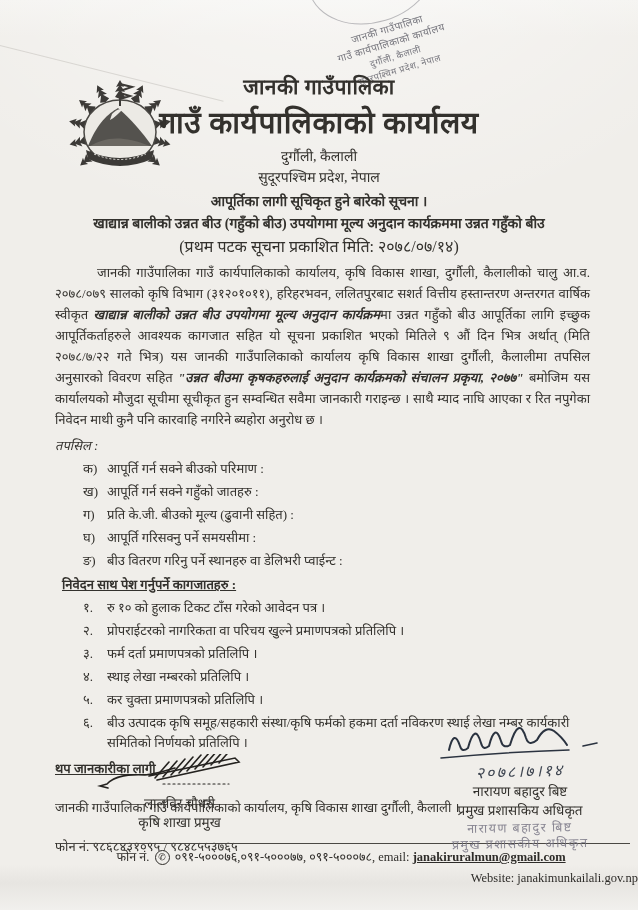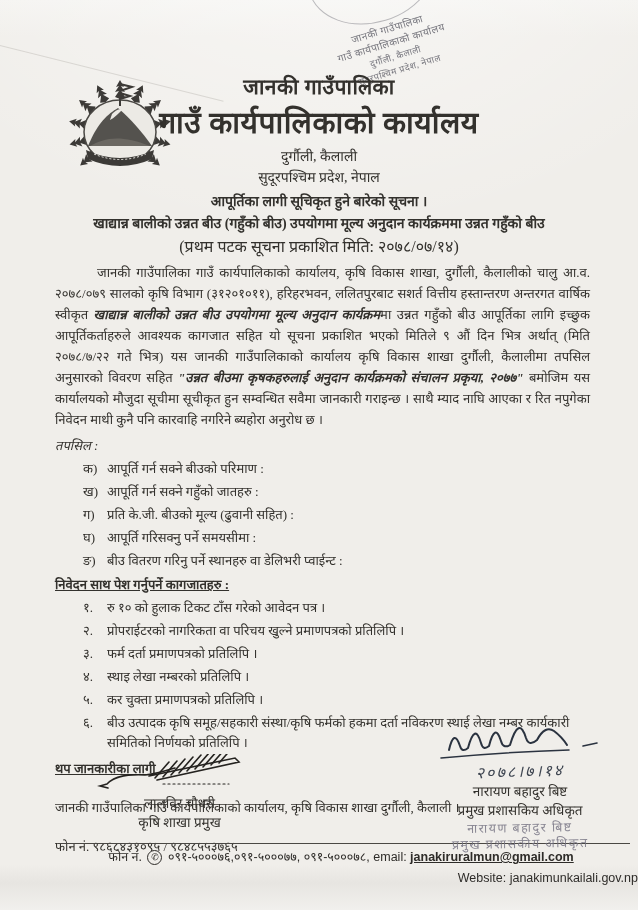--- a/index.html
+++ b/index.html
@@ -33,41 +33,41 @@
   .h-num{font-size:14px; margin-top:7px;}
   .h-pub{font-size:16px; margin-top:0;}
   
   .content{position:absolute; left:55px; right:48px; top:262px; font-size:13px;}
   .para{margin:0; text-align:justify; text-indent:42px; line-height:21px;}
   .sec-head{margin-top:6px; line-height:20px;font-style:italic;}
   .list{margin:2px 0 0 28px;}
   .li{display:flex; line-height:20px; margin-top:3px;}
   .li .lbl{width:24px; flex:0 0 24px;}
   .li .txt{flex:1;}
-  .docs-head{margin-top:4px; font-weight:700; text-decoration:underline; line-height:20px;}
+  .docs-head{margin-top:4px; font-weight:700; text-decoration:underline; line-height:20px;margin-left:7px;}
   .more{margin-top:6px; }
   .more .mi-head{font-weight:700; text-decoration:underline; line-height:20px;}
   .more .mi-line{line-height:21px; margin-top:18px;}
   
   .sign{position:absolute; text-align:center;}
   .sign-left{left:92px; top:754px; width:175px;}
   .sign-right{left:420px; top:716px; width:200px; z-index:3;}
   .sig-svg{display:block; margin:0 auto;}
   .sig-name{font-size:13.5px; line-height:19px;}
   .sig-title{font-size:13.5px; line-height:19px;}
   .hand-date{font-size:16px; line-height:20px; color:#2b3340; letter-spacing:2px;
     transform:rotate(-2deg); font-style:italic; opacity:.9;}
   .sig-stamp{color:rgba(118,115,130,.85); letter-spacing:1.5px; transform:rotate(-1deg);}
   .sig-stamp .s1{font-size:12.5px; line-height:16px;}
   .sig-stamp .s2{font-size:12.5px; line-height:17px;}
   
   .footer-divider{position:absolute; left:58px; width:572px; top:843px; border:0;
     border-top:1.6px solid #4a4844; margin:0; z-index:1;}
   .footer{position:absolute; left:0; right:0; top:848px; text-align:center;
-    font-family:Liberation Sans, sans-serif; font-size:12.5px; color:#2e2c29;padding-left:44px;}
+    font-family:Liberation Serif, serif; font-size:12.5px; color:#2e2c29;padding-left:44px;}
   .f-phone{line-height:18px;}
   .phone-icon{display:inline-block; width:13px; height:13px; line-height:13px; font-size:9px;
     border:1px solid #2e2c29; border-radius:50%; text-align:center; vertical-align:1px; margin:0 2px;}
   .f-email{font-weight:700; text-decoration:underline;}
   .f-web{line-height:20px; margin-top:2px;text-align:right;}
 </style>
 </head>
 <body>
 
 <div class="page">

